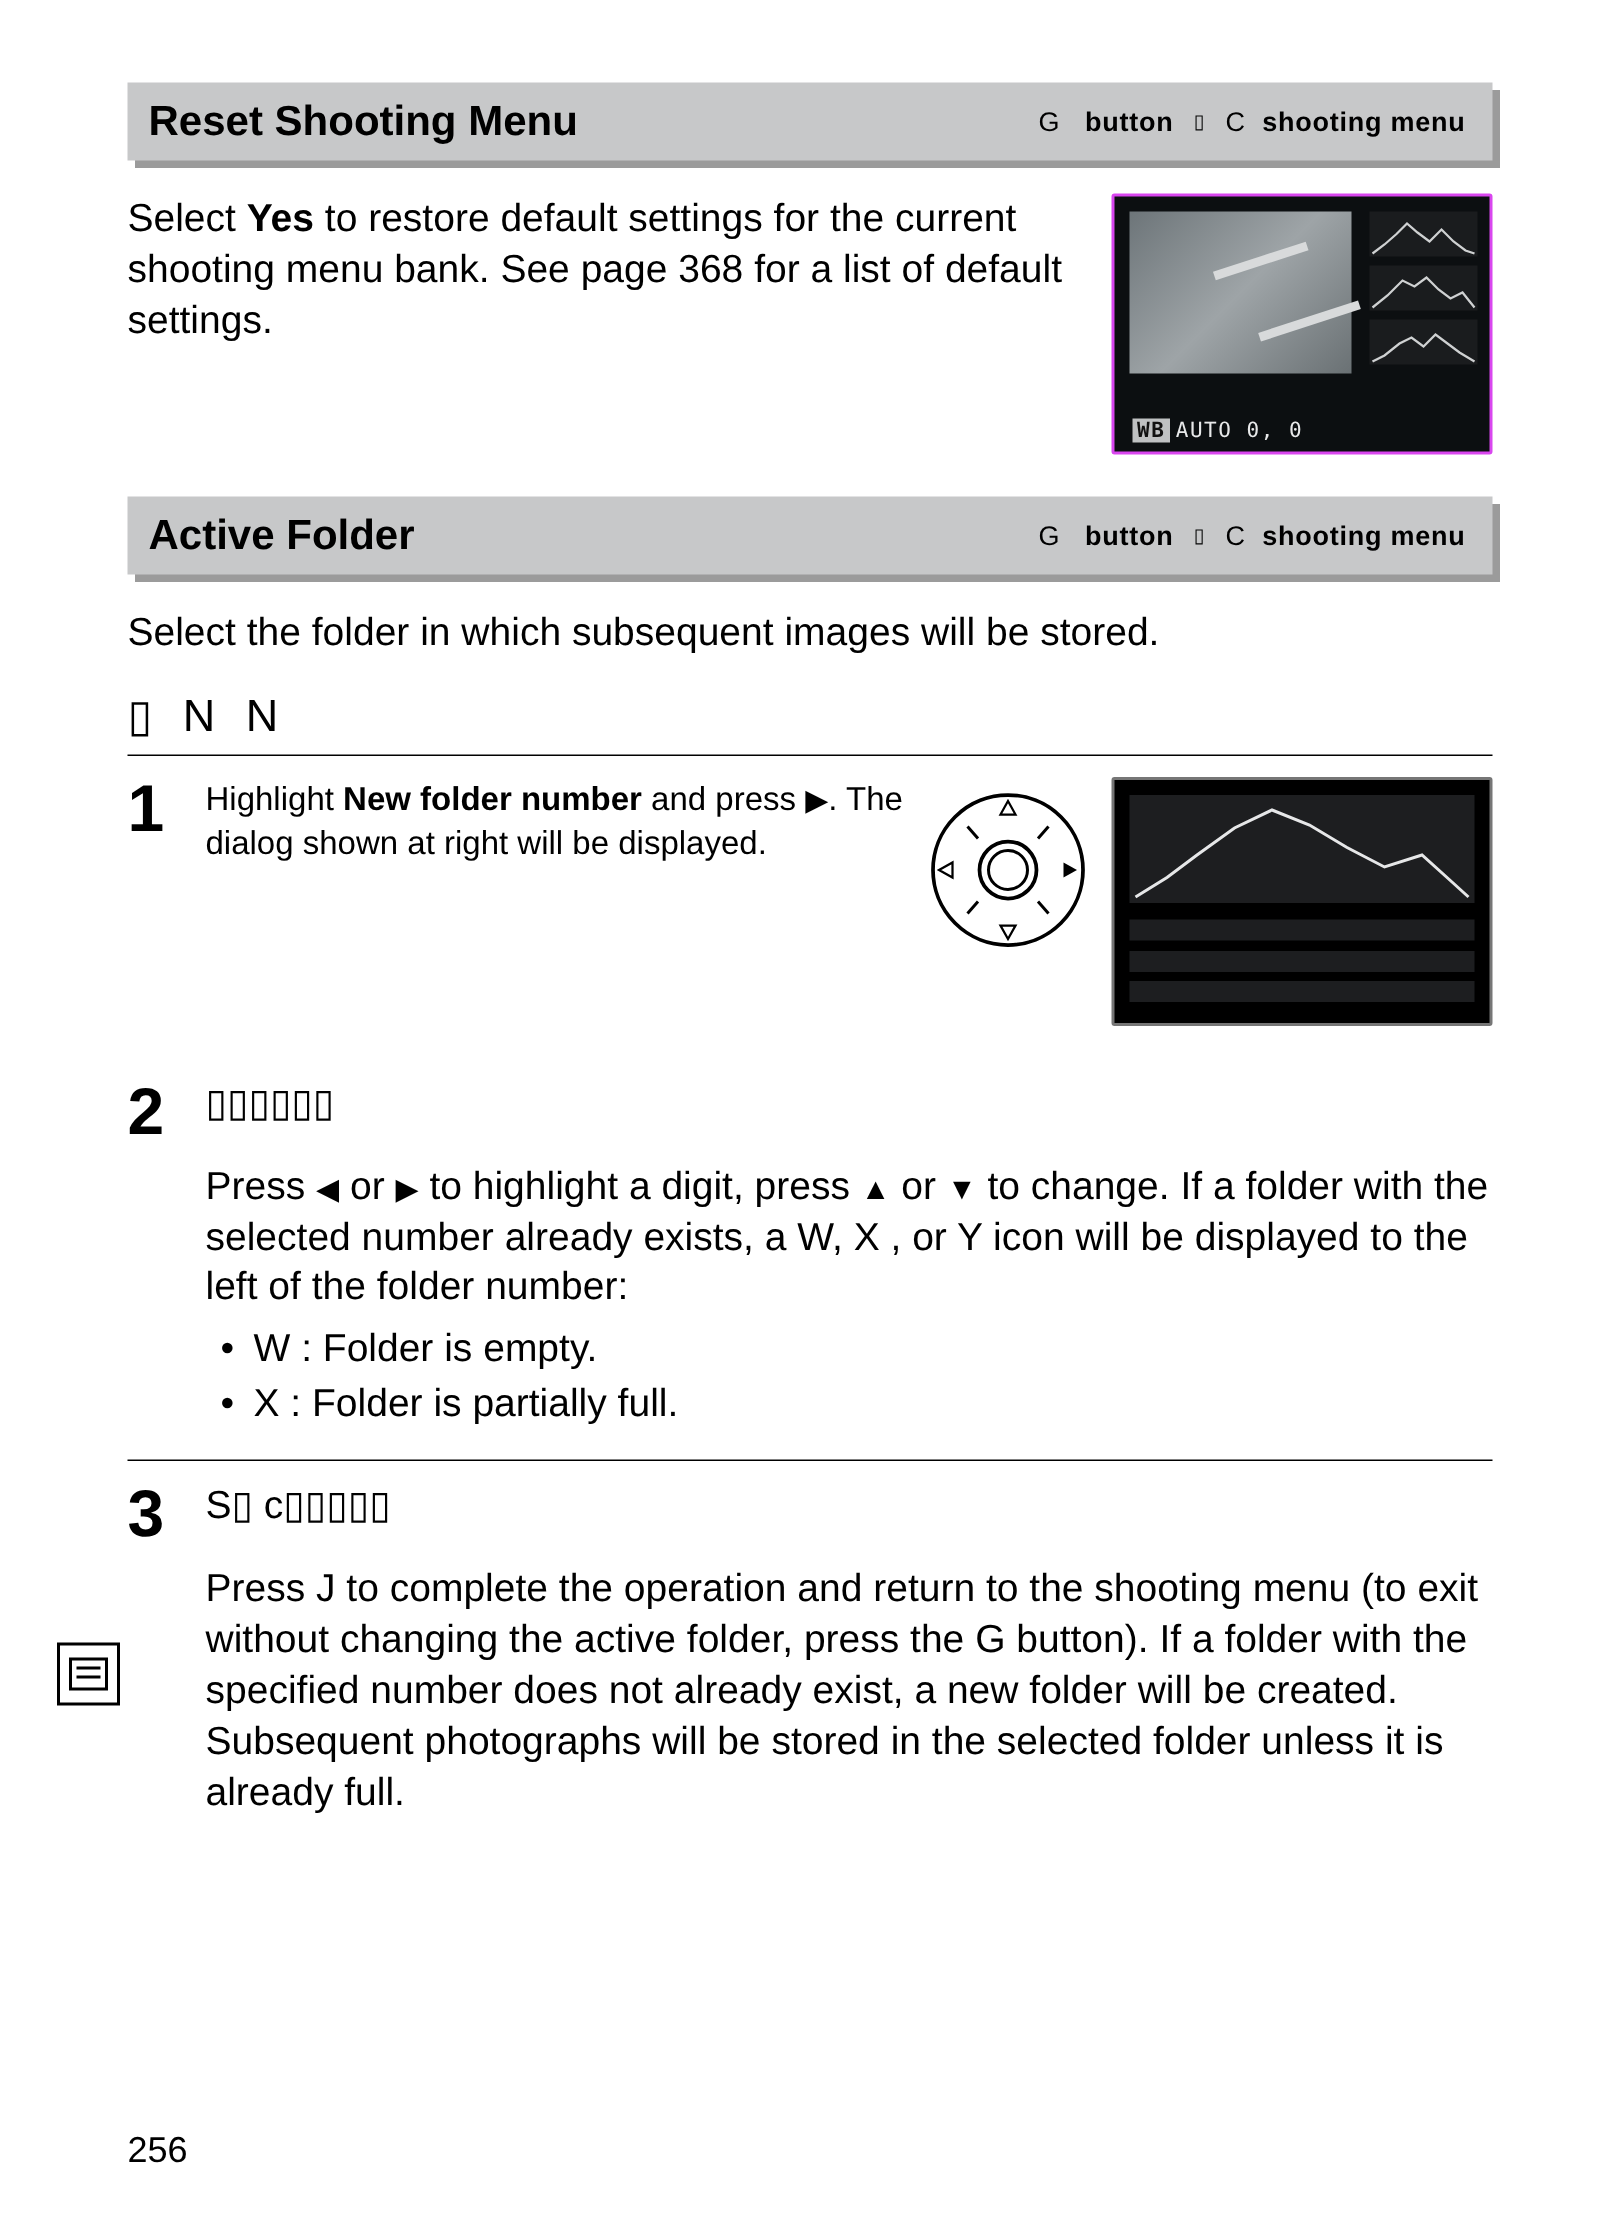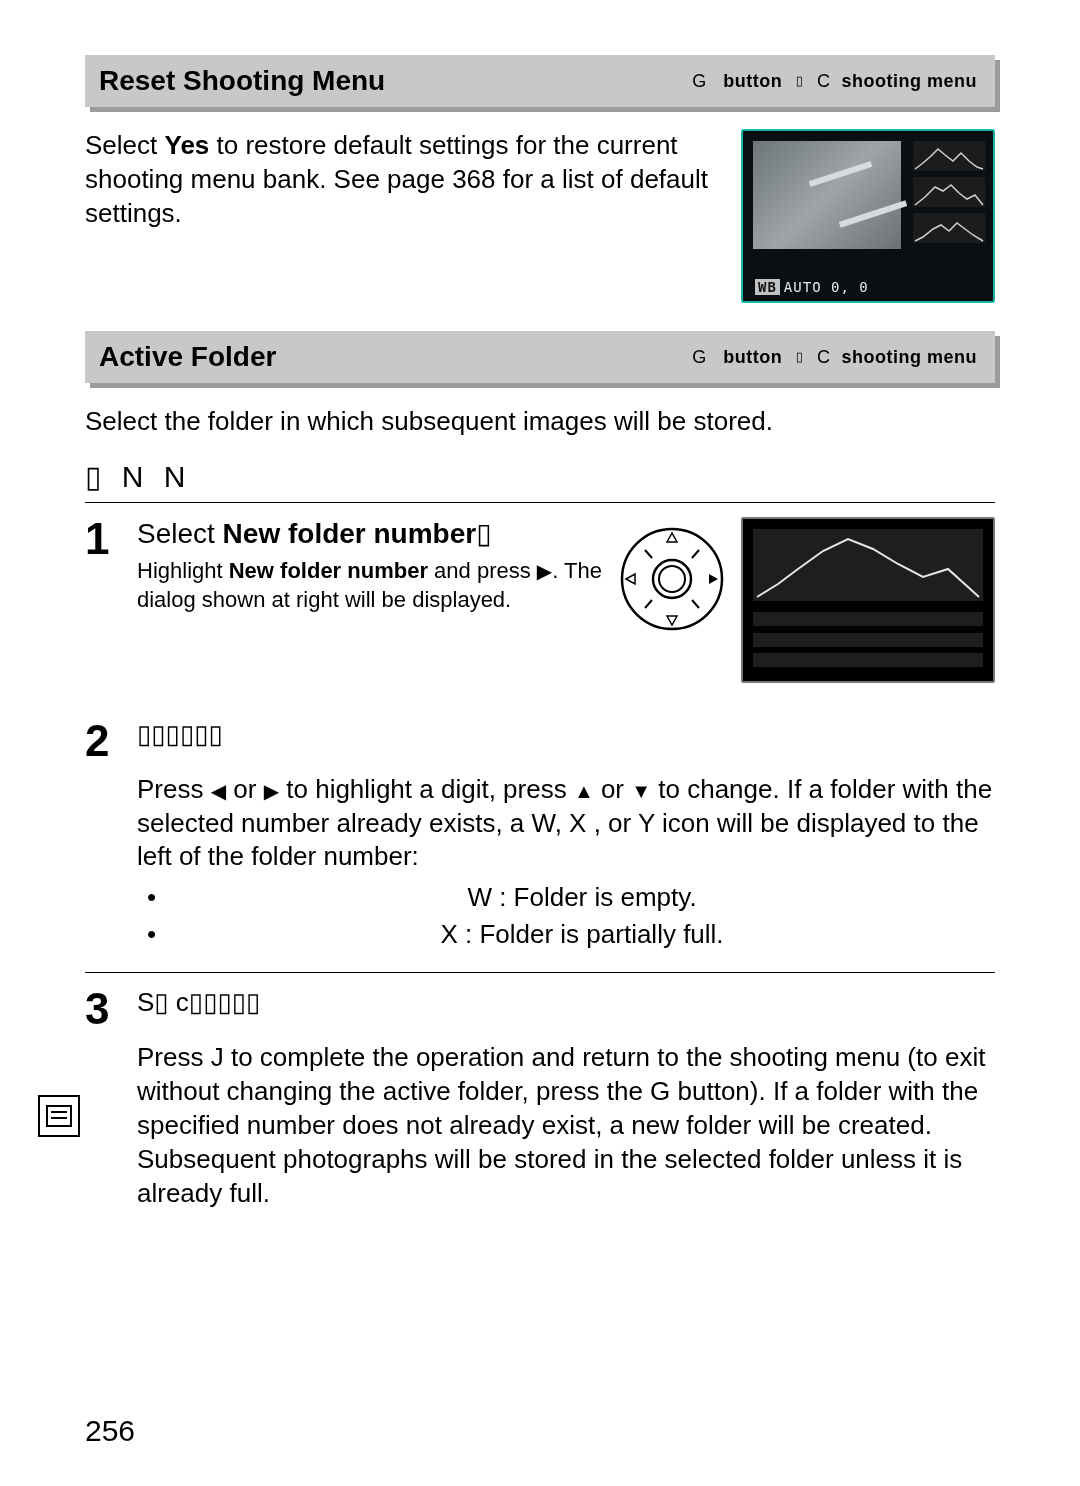--- a/index.html
+++ b/index.html
@@ -43,21 +43,21 @@
   .row {
     display: flex;
     gap: 26px;
     align-items: flex-start;
   }
   .col-text { flex: 1; }
   .screen-thumb {
     width: 250px;
     height: 170px;
     background: #0c0f11;
-    border: 2px solid #14b8a6;
+    border: 2px solid #d946ef;
     border-radius: 2px;
     position: relative;
     flex-shrink: 0;
     overflow: hidden;
   }
   .screen-thumb .preview {
     position:absolute; left:10px; top:10px; width:148px; height:108px;
     background: linear-gradient(135deg,#6d7579 0%, #9ea4a7 50%, #6a7174 100%);
   }
   .screen-thumb .preview::before,
@@ -124,40 +124,40 @@
     line-height: 1.32;
   }
   .step-sub .bold { font-weight:700; }
   .indent-block { padding-left: 52px; }
   .tri { display:inline-block; }
   .tri-right::before { content:"▶"; font-size:20px; }
   .tri-left::before { content:"◀"; font-size:20px; }
   .tri-up::before { content:"▲"; font-size:20px; }
   .tri-down::before { content:"▼"; font-size:20px; }
   ul.icons { list-style: none; padding-left: 4px; margin: 6px 0 0 0;}
-  ul.icons li { position:relative; padding-left:28px; font-size:26px; line-height:1.35; margin-bottom:2px;text-align:center;}
+  ul.icons li { position:relative; padding-left:28px; font-size:26px; line-height:1.35; margin-bottom:2px;}
   ul.icons li::before{ content:"•"; position:absolute; left:6px; top:0; font-size:26px;}
   .selector-svg { width:110px; height:112px; flex-shrink:0; margin-top:6px;}
   .step1-row { display:flex; gap:14px; align-items:flex-start;}
   .step1-text { flex:1; }
   .tab-icon {
     position:absolute; left:38px; top:1095px; width:38px; height:38px;
     border:2px solid #000; display:flex; align-items:center; justify-content:center;
   }
   .tab-icon-inner{
     width:22px; height:18px; border:2px solid #000; position:relative;
   }
   .tab-icon-inner::before,
   .tab-icon-inner::after{
     content:""; position:absolute; left:3px; right:3px; height:2px; background:#000;
   }
   .tab-icon-inner::before{ top:4px;}
   .tab-icon-inner::after{ top:10px;}
   .page-num {
-    position:absolute; left:85px; bottom:38px; font-size:30px;
+    position:absolute; left:85px; bottom:38px; font-size:24px;
   }
   .garbled { font-size:26px; letter-spacing:0; }
 </style>
 </head>
 <body>
 
 <div class="page">
 
   <div class="section-bar">
     <span class="section-title">Reset Shooting Menu</span>
@@ -213,23 +213,20 @@
   <div class="body-text">Select the folder in which subsequent images will be stored.</div>
 
   <div class="mono-line">▯  N   N</div>
   <hr class="thin">
 
   <div class="step">
     <div class="step-num">1</div>
     <div class="step-body">
       <div class="step1-row">
         <div class="step1-text">
-          <div class="step-heading">
-            <span>Select </span><span class="bold"> New folder number</span><span>▯</span>
-          </div>
           <div class="step-sub">
             <span>Highlight </span><span class="bold">New folder number</span><span> and press </span><span class="tri tri-right"></span><span>.  The dialog shown at right will be displayed.</span>
           </div>
         </div>
         <svg class="selector-svg" viewBox="0 0 110 112">
           <circle cx="55" cy="56" r="50" fill="none" stroke="#000" stroke-width="2.5"></circle>
           <circle cx="55" cy="56" r="19" fill="none" stroke="#000" stroke-width="2.5"></circle>
           <circle cx="55" cy="56" r="13" fill="none" stroke="#000" stroke-width="2"></circle>
           <polygon points="55,10 50,19 60,19" fill="none" stroke="#000" stroke-width="1.5"></polygon>
           <polygon points="55,102 50,93 60,93" fill="none" stroke="#000" stroke-width="1.5"></polygon>

